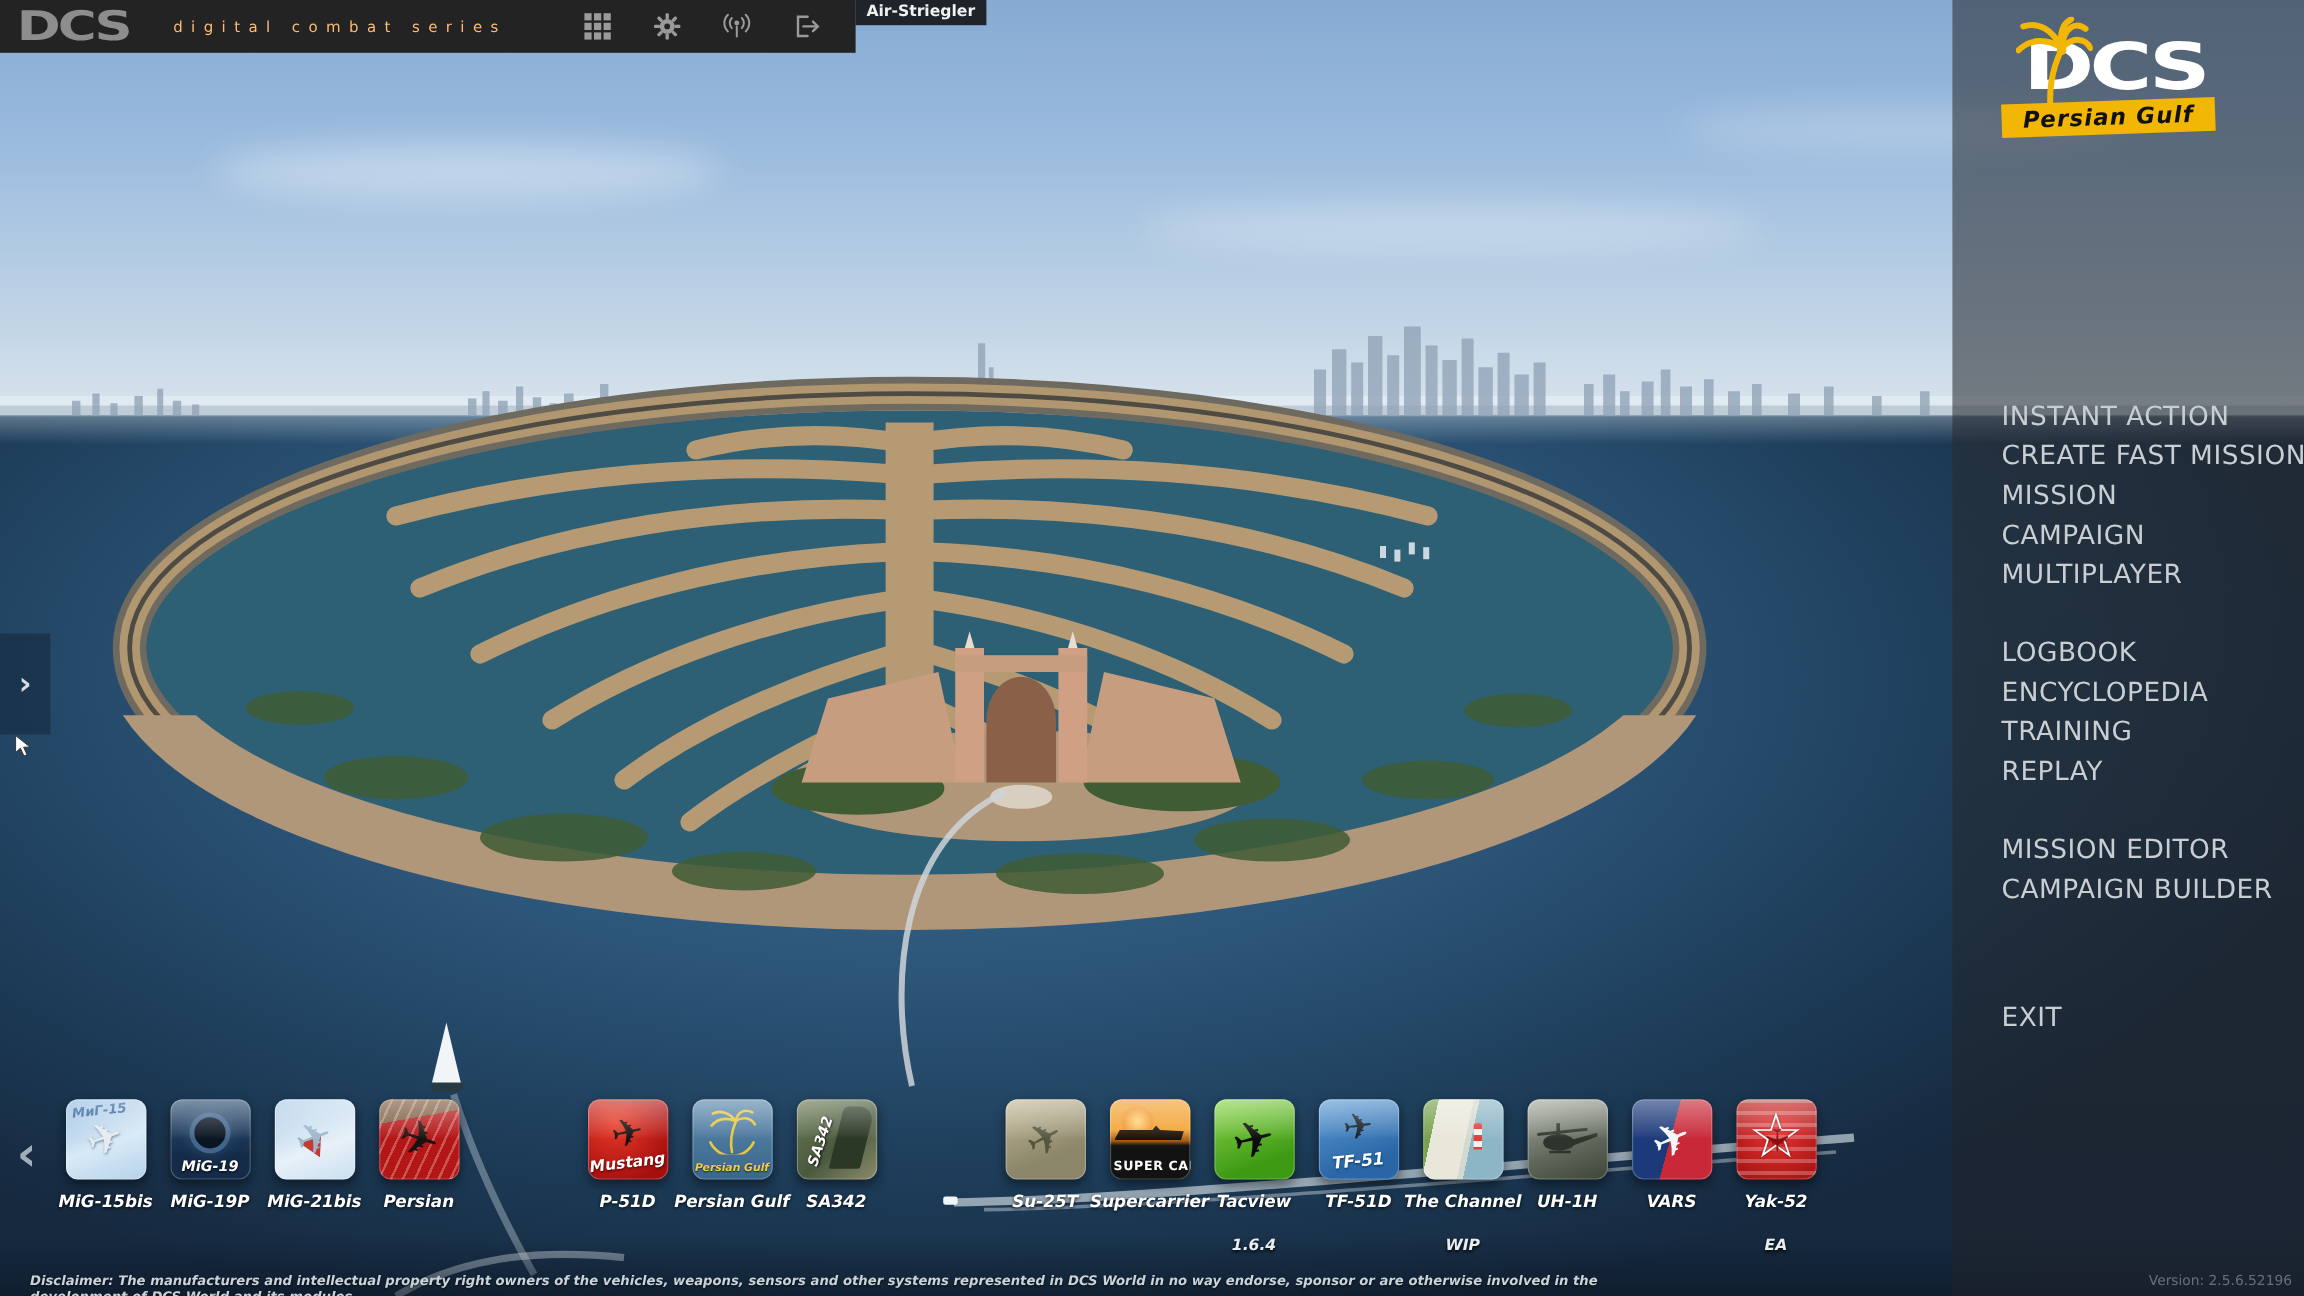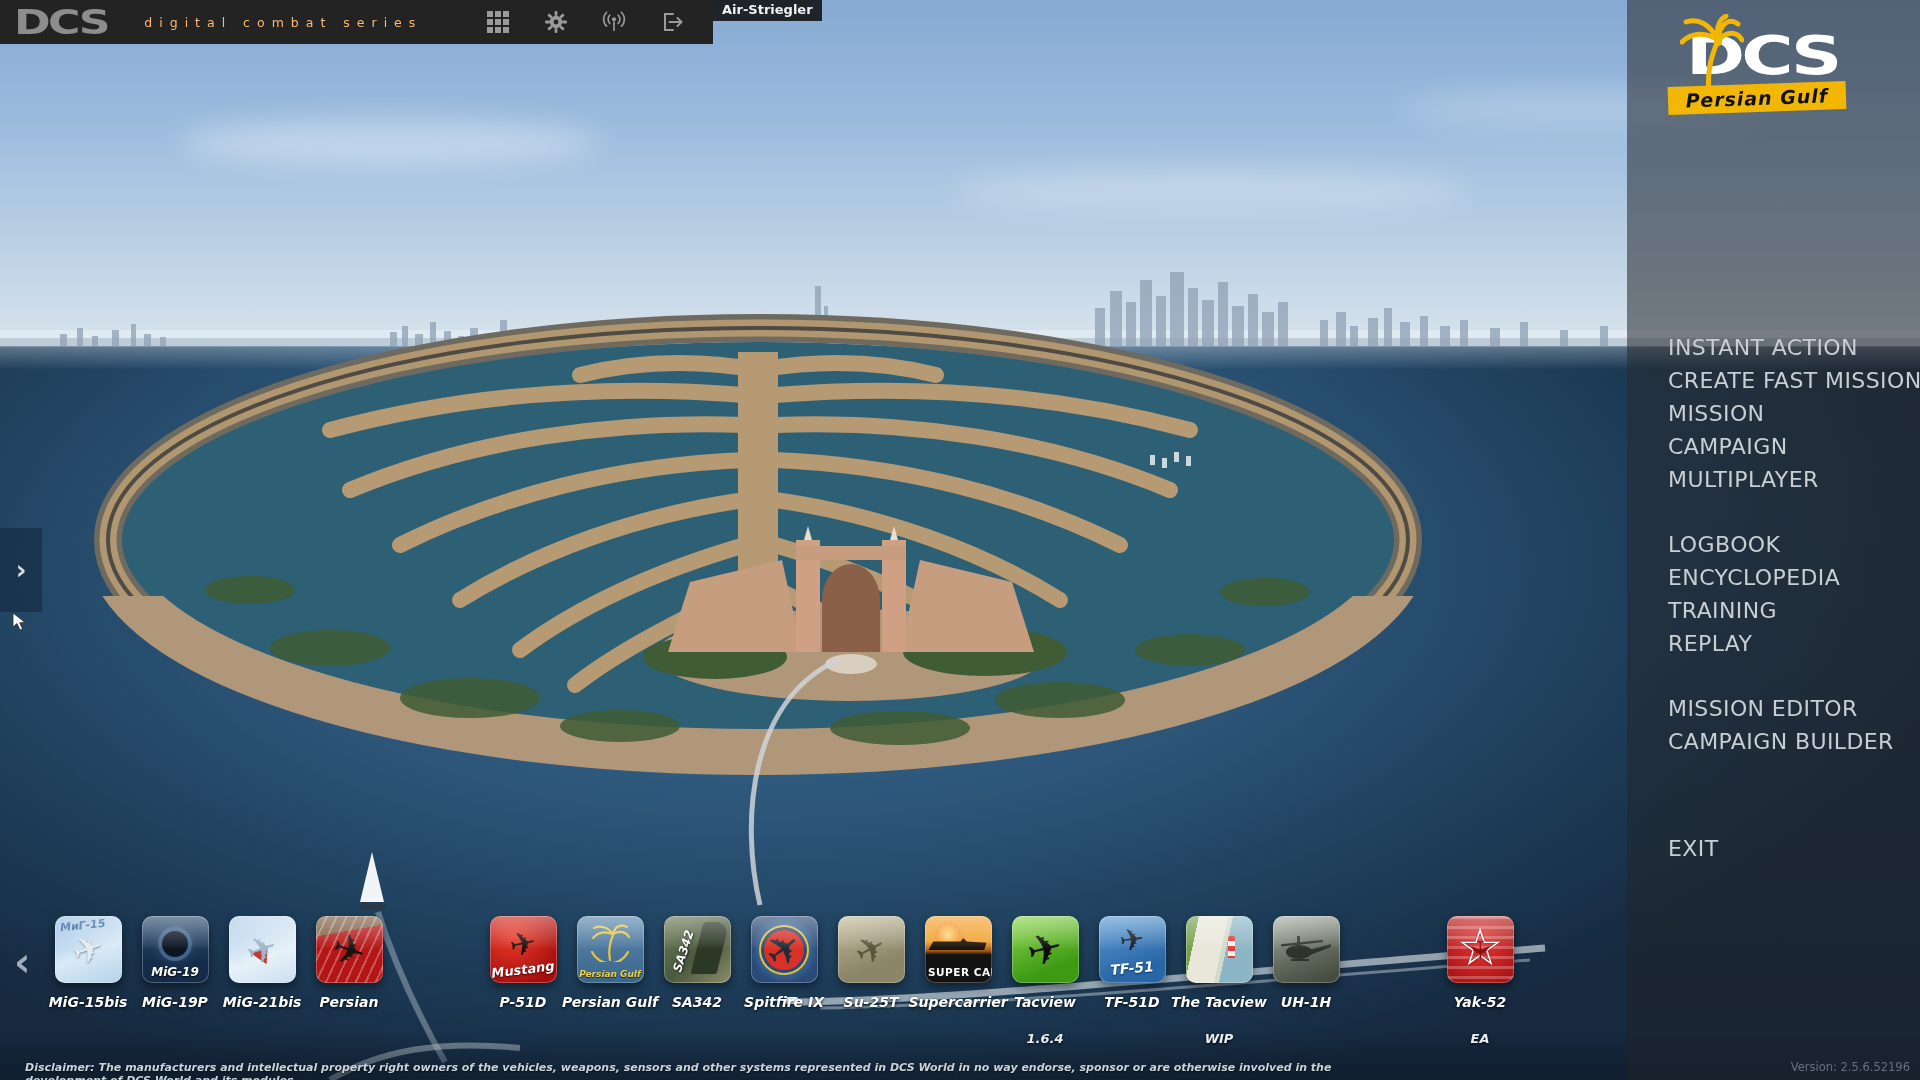--- a/index.html
+++ b/index.html
@@ -421,28 +421,20 @@
 
   <div class="module" style="left:637px">
     <div class="mi ic-sa342">
       <span class="fin"></span>
       <span class="mi-txt">SA342</span>
         <span class="gloss"></span>
     </div>
     <div class="m-label">SA342</div>
   </div>
 
-  <div class="module" style="left:724px">
-    <div class="mi ic-spitfire">
-      <span class="roundel"></span>
-      <span class="plane">✈</span>
-        <span class="gloss"></span>
-    </div>
-    <div class="m-label">Spitfire IX</div>
-  </div>
 
   <div class="module" style="left:811px">
     <div class="mi ic-su25t">
       <span class="plane">✈</span>
         <span class="gloss"></span>
     </div>
     <div class="m-label">Su-25T</div>
   </div>
 
   <div class="module" style="left:898px">
@@ -471,40 +463,47 @@
         <span class="gloss"></span>
     </div>
     <div class="m-label">TF-51D</div>
   </div>
 
   <div class="module" style="left:1159px">
     <div class="mi ic-channel">
       <span class="lighthouse"></span>
         <span class="gloss"></span>
     </div>
-    <div class="m-label">The Tacview</div>
+    <div class="m-label">The Channel</div>
     <div class="m-sub">WIP</div>
   </div>
 
   <div class="module" style="left:1246px">
     <div class="mi ic-uh1h">
       <svg width="56" height="36" viewBox="0 0 56 36" style="position:absolute;left:6px;top:16px">
         <g fill="#2e332c">
           <ellipse cx="20" cy="20" rx="13" ry="7"></ellipse>
           <path d="M30 18 L52 12 L52 15 L31 23 Z"></path>
           <rect x="2" y="10" width="42" height="2.4" transform="rotate(-6 23 11)"></rect>
           <rect x="18" y="4" width="3" height="10"></rect>
           <path d="M12 27 h18 v2 h-18 z"></path>
         </g>
       </svg>
         <span class="gloss"></span>
     </div>
     <div class="m-label">UH-1H</div>
   </div>
 
+  <div class="module" style="left:1333px">
+    <div class="mi ic-vars">
+      <span class="plane">✈</span>
+        <span class="gloss"></span>
+    </div>
+    <div class="m-label">VARS</div>
+  </div>
 
   <div class="module" style="left:1420px">
     <div class="mi ic-yak52">
       <span class="stripes"></span>
       <span class="star">☆</span>
       <span class="plane">✈</span>
         <span class="gloss"></span>
     </div>
     <div class="m-label">Yak-52</div>
     <div class="m-sub">EA</div>

